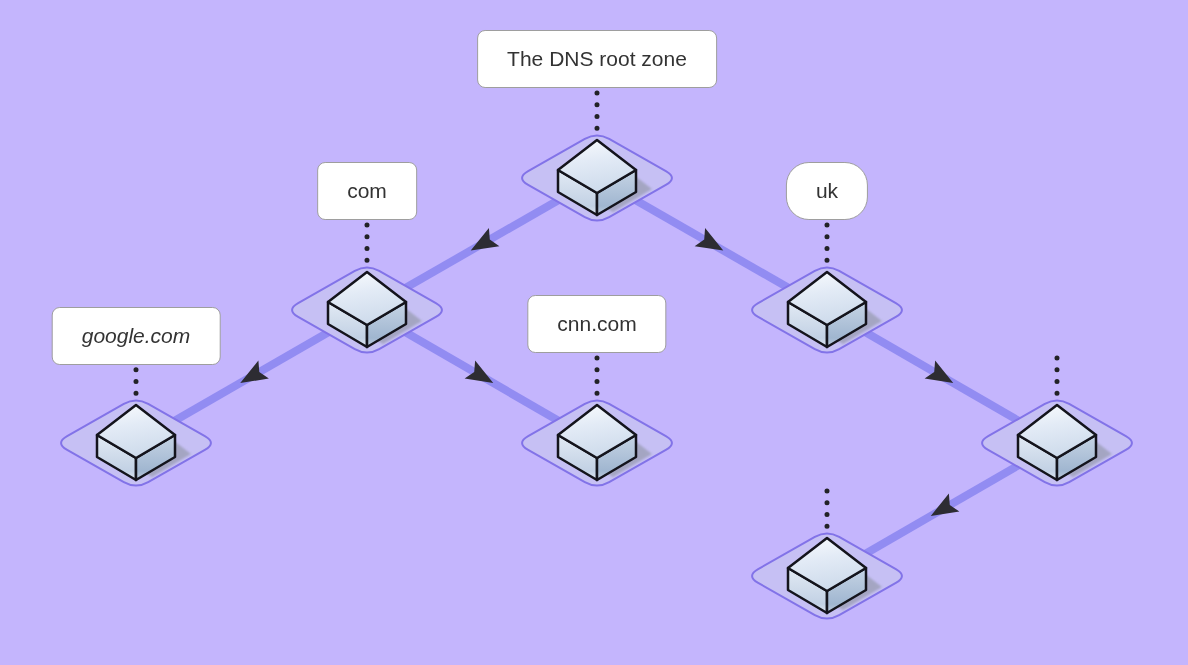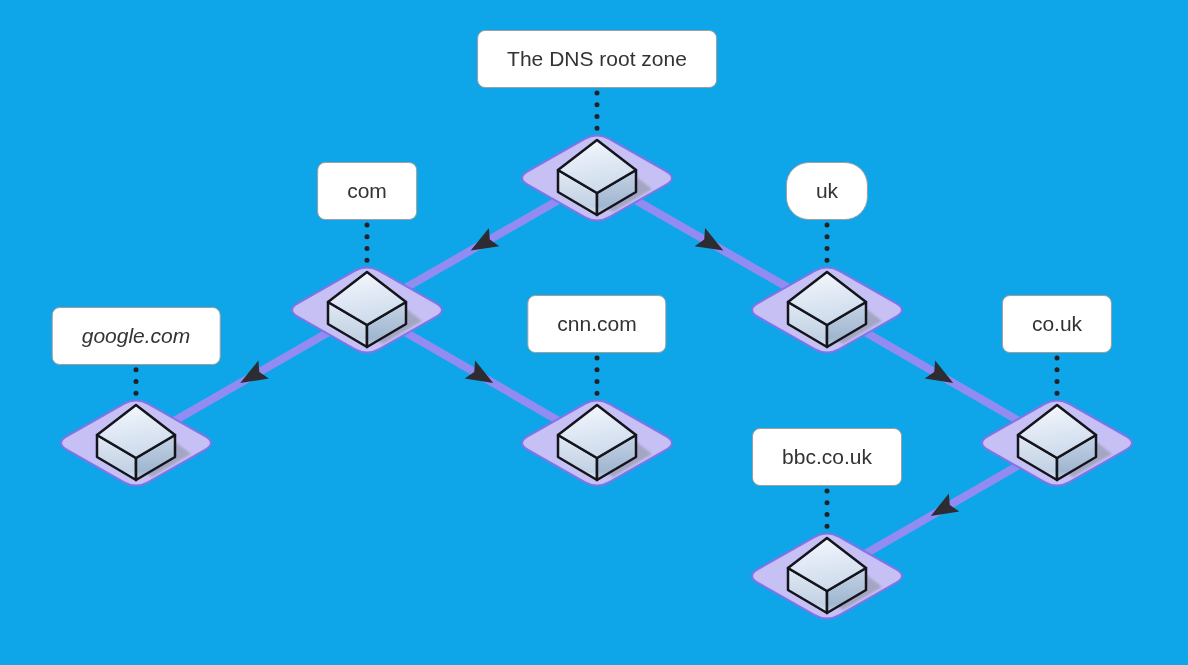--- a/index.html
+++ b/index.html
@@ -8,21 +8,21 @@
     background: #ffffff;
     width: 1188px;
     height: 665px;
     overflow: hidden;
   }
   .canvas {
     position: relative;
     width: 1188px;
     height: 665px;
     font-family: "Liberation Sans", "DejaVu Sans", sans-serif;
-    background: #0ea5e9;
+    background: #c4b5fd;
   }
   .canvas > svg {
     position: absolute;
     left: 0;
     top: 0;
   }
   #labels-layer {
     position: absolute;
     left: 0;
     top: 0;
@@ -110,16 +110,14 @@
         <line x1="1057" y1="358" x2="1057" y2="405" stroke="#222226" stroke-width="5" stroke-linecap="round" stroke-dasharray="0 11.75"></line>
         <line x1="827" y1="491" x2="827" y2="538" stroke="#222226" stroke-width="5" stroke-linecap="round" stroke-dasharray="0 11.75"></line>
       </g>
   </svg>
   <div id="labels-layer">
       <div class="node-label" style="left: 597px; top: 59px;">The DNS root zone</div>
       <div class="node-label" style="left: 367px; top: 191px;">com</div>
       <div class="node-label" style="left: 827px; top: 191px; border-radius: 23px;">uk</div>
       <div class="node-label" style="left: 136px; top: 336px; font-style: italic;">google.com</div>
       <div class="node-label" style="left: 597px; top: 324px; text-align: right;">cnn.com</div>
-      <div class="node-label" style="left: 1057px; top: 324px;">co.uk</div>
-      <div class="node-label" style="left: 827px; top: 457px;">bbc.co.uk</div>
     </div>
 </div>
 
 </body></html>

